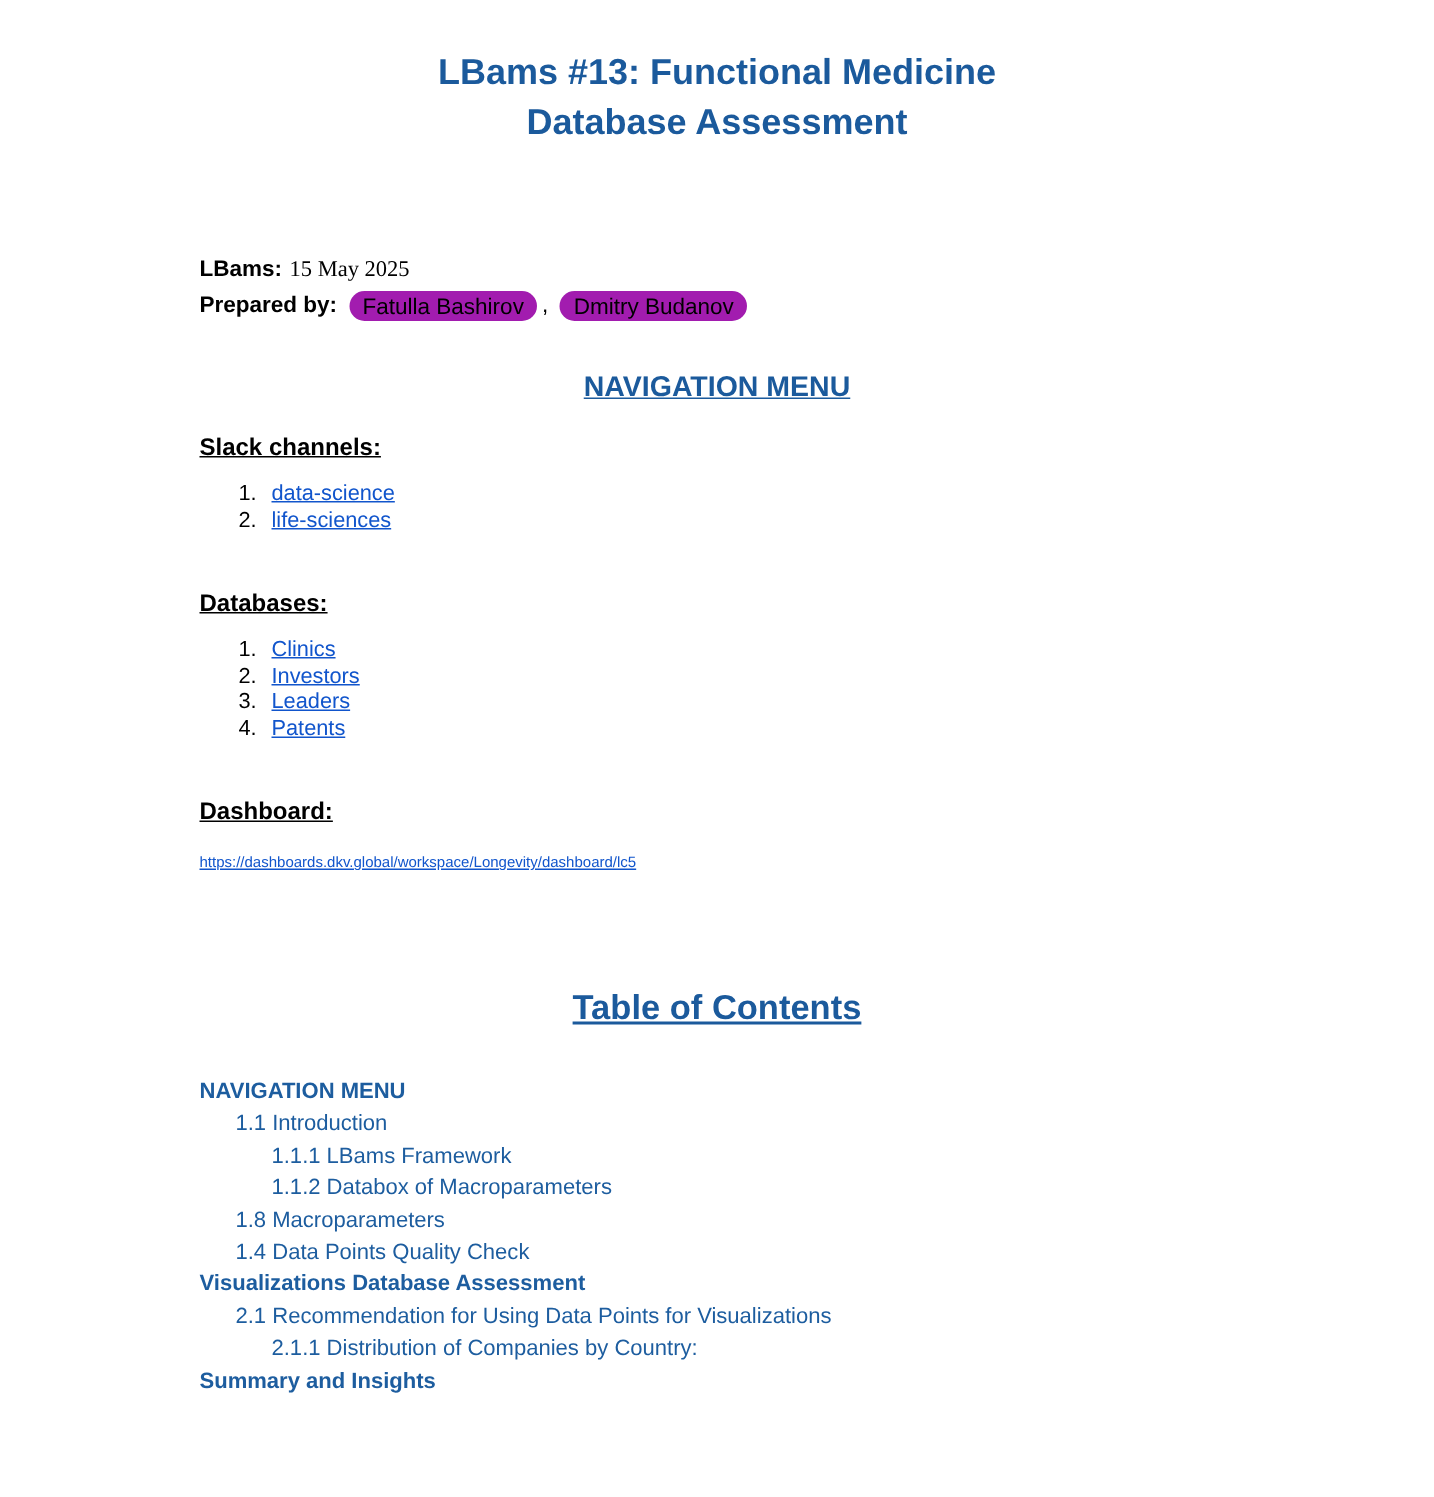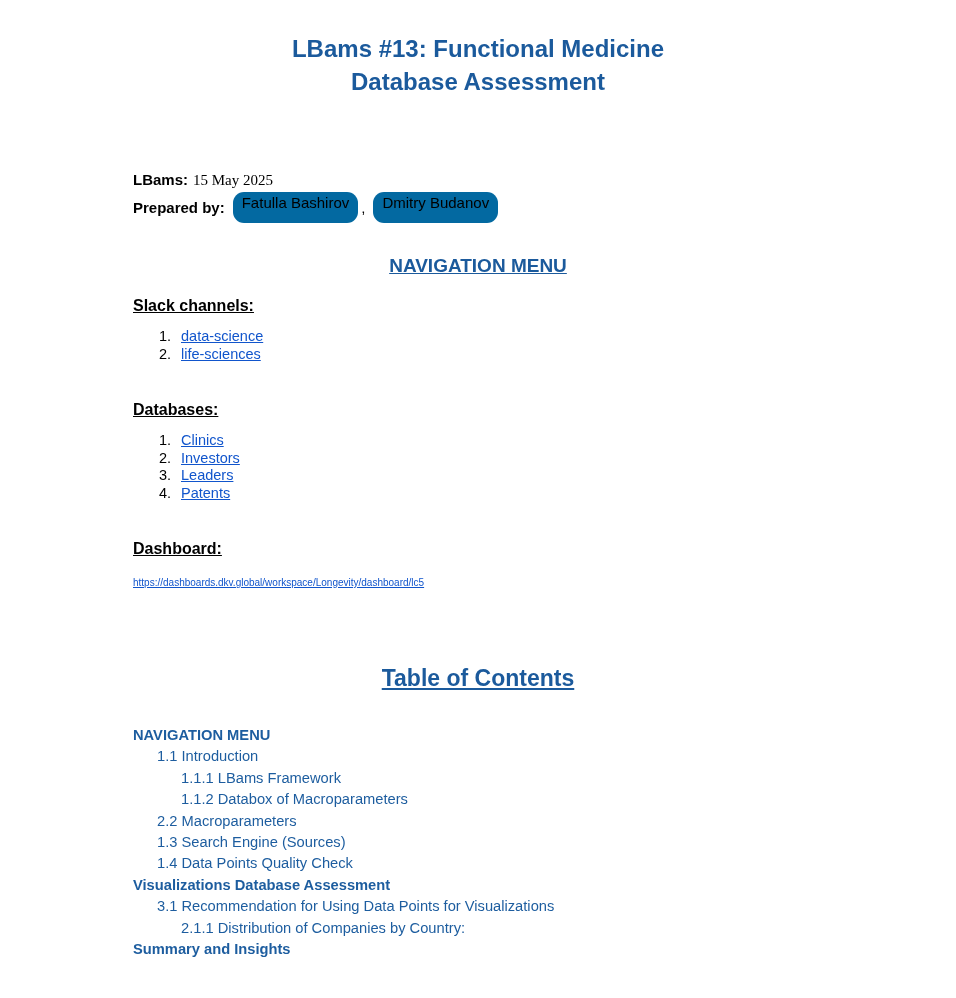--- a/index.html
+++ b/index.html
@@ -24,23 +24,23 @@
     color: #1b5a9c;
   }
 
   
   .meta { margin: 70px 0 0 133px; font-size: 15px; }
   .meta-line { line-height: 24px; display: flex; align-items: center; }
   .meta-label { font-weight: bold; }
   .meta-value { margin-left: 5px; font-family: Liberation Serif, serif; }
   .chip {
     display: inline-block;
-    background: #0369a1;
+    background: #a21caf;
     border-radius: 11px;
-    padding: 1px 9px 11px 9px;
+    padding: 1px 9px 0 9px;
     margin-left: 8px;
     color: #000;
     line-height: 19px;
     cursor: default;
   }
   .chip-comma { margin-left: 3px; }
 
   
   .nav-heading {
     margin-top: 32px;
@@ -153,22 +153,21 @@
     <a class="doc-link">https://dashboards.dkv.global/workspace/Longevity/dashboard/lc5</a>
   </div>
 
   <h2 class="toc-heading">Table of Contents</h2>
 
   <div class="toc-list">
     <a class="toc-item lvl0 bold">NAVIGATION MENU</a>
     <a class="toc-item lvl1">1.1 Introduction</a>
     <a class="toc-item lvl2">1.1.1 LBams Framework</a>
     <a class="toc-item lvl2">1.1.2 Databox of Macroparameters</a>
-    <a class="toc-item lvl1">2.2 Macroparameters</a>
-    <a class="toc-item lvl1">1.3 Search Engine (Sources)</a>
+    <a class="toc-item lvl1">1.8 Macroparameters</a>
     <a class="toc-item lvl1">1.4 Data Points Quality Check</a>
     <a class="toc-item lvl0 bold">Visualizations Database Assessment</a>
-    <a class="toc-item lvl1">3.1 Recommendation for Using Data Points for Visualizations</a>
+    <a class="toc-item lvl1">2.1 Recommendation for Using Data Points for Visualizations</a>
     <a class="toc-item lvl2">2.1.1 Distribution of Companies by Country:</a>
     <a class="toc-item lvl0 bold">Summary and Insights</a>
   </div>
 
 </div>
 
 </body></html>

